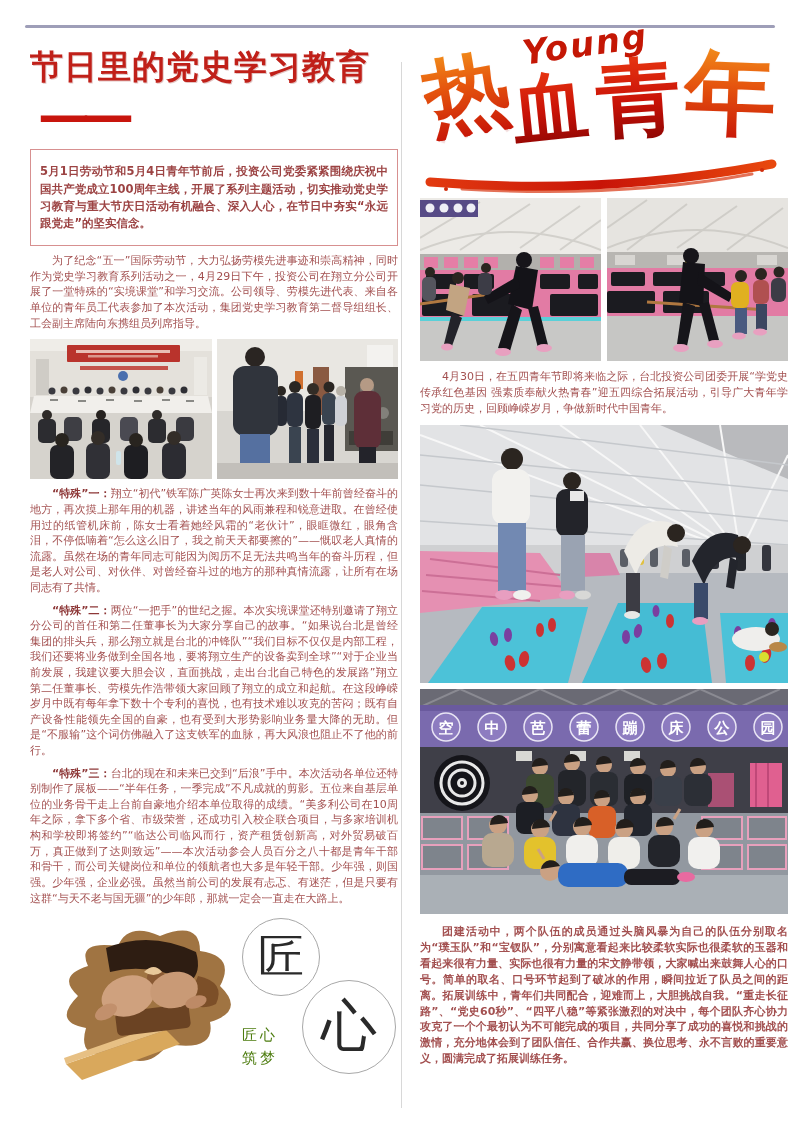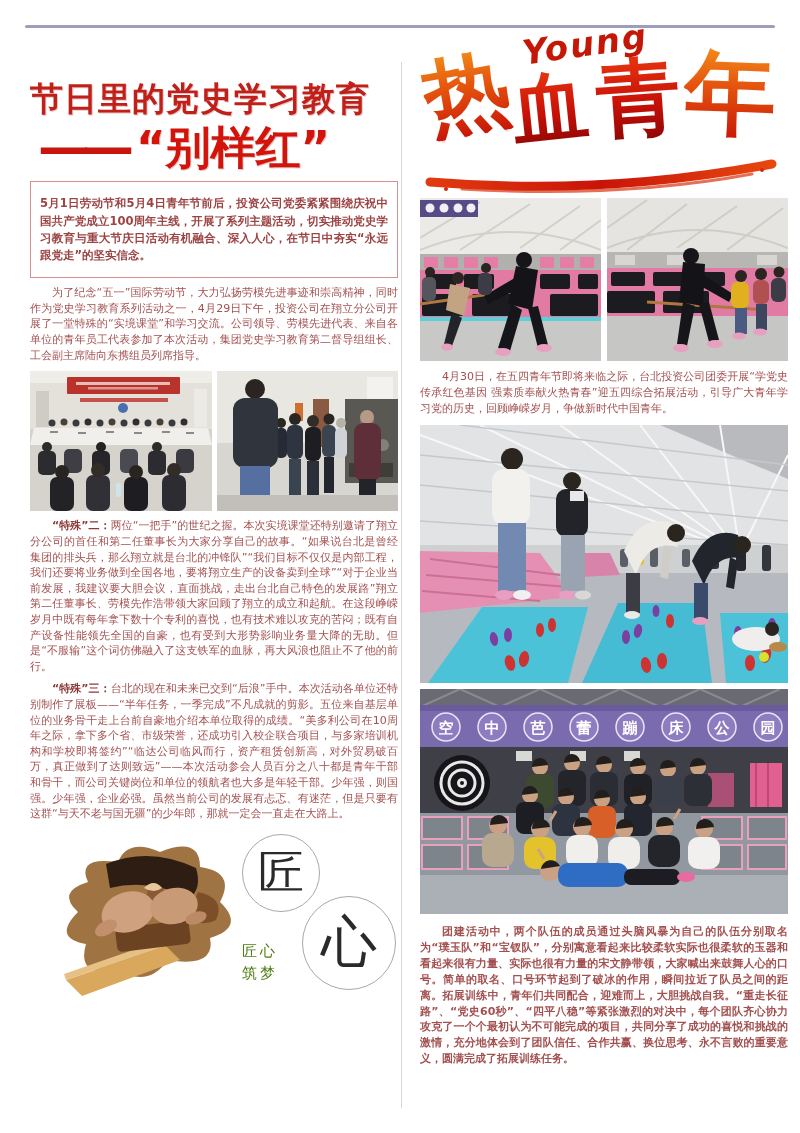--- a/index.html
+++ b/index.html
@@ -4,21 +4,21 @@
 <style>
   html,body{margin:0;padding:0;}
   body{
     width:800px;height:1133px;position:relative;background:#ffffff;
     font-family:"DejaVu Sans","Liberation Sans",sans-serif;overflow:hidden;
   }
   .toprule{position:absolute;left:25px;top:25px;width:750px;height:3px;background:#9e9eb8;border-radius:2px;}
   .divider{position:absolute;left:401px;top:62px;width:1px;height:1046px;background:#d8d8d8;}
 
   
-  .lcol{position:absolute;left:30px;top:46px;width:368px;margin-top:32px;}
+  .lcol{position:absolute;left:30px;top:46px;width:368px;}
   .headline{margin:0;font-size:33px;line-height:1.25;font-weight:bold;color:#c02019;letter-spacing:1px;
             text-shadow:1px 1px 0 rgba(140,20,15,.25);}
   .h2row{display:flex;align-items:center;margin:2px 0 8px 8px;}
   .h2dash{font-weight:bold;font-size:52px;line-height:1;color:#c8150d;letter-spacing:-8px;margin-right:10px;}
   .h2text{font-weight:bold;font-size:45px;line-height:1.1;color:#d2140b;text-shadow:1px 1px 0 rgba(150,10,5,.25);}
   .introbox{border:1px solid #d79090;padding:13px 9px;margin:4px 0 6px 0;
             font-size:11.5px;font-weight:bold;line-height:1.5;color:#9c4343;text-align:justify;}
   .para{font-size:11px;line-height:1.42;color:#a35050;text-align:justify;text-indent:2em;margin:7px 0;}
   .para .lead{font-weight:bold;color:#8d3737;}
   .photo-row{display:flex;gap:5px;margin:8px 0 6px 0;}
@@ -54,21 +54,20 @@
 </head>
 <body>
 
 <div class="toprule"></div>
 <div class="divider"></div>
 
 <div class="lcol">
   <h1 class="headline">节日里的党史学习教育</h1>
   <div class="h2row">
     <span class="h2dash">——</span>
-    <span class="h2text">“别样红”</span>
   </div>
 
   <div class="introbox">5月1日劳动节和5月4日青年节前后，投资公司党委紧紧围绕庆祝中国共产党成立100周年主线，开展了系列主题活动，切实推动党史学习教育与重大节庆日活动有机融合、深入人心，在节日中夯实“永远跟党走”的坚实信念。</div>
 
   <p class="para">为了纪念“五一”国际劳动节，大力弘扬劳模先进事迹和崇高精神，同时作为党史学习教育系列活动之一，4月29日下午，投资公司在翔立分公司开展了一堂特殊的“实境课堂”和学习交流。公司领导、劳模先进代表、来自各单位的青年员工代表参加了本次活动，集团党史学习教育第二督导组组长、工会副主席陆向东携组员列席指导。</p>
 
   <div class="photo-row">
 
     <svg width="182" height="140" viewBox="0 0 182 140">
       <rect width="182" height="140" fill="#d6d3cd"></rect>
@@ -162,20 +161,21 @@
       </g>
       <g>
         <circle cx="150" cy="46" r="7" fill="#b59a85"></circle>
         <rect x="137" y="52" width="27" height="58" rx="9" fill="#5e2f38"></rect>
         <rect x="142" y="108" width="17" height="32" fill="#23232a"></rect>
       </g>
       <rect y="124" width="181" height="16" fill="#c2bfba"></rect>
     </svg>
   </div>
 
+  <p class="para"><span class="lead">“特殊”一：</span><span>翔立“初代”铁军陈广英陈女士再次来到数十年前曾经奋斗的地方，再次摸上那年用的机器，讲述当年的风雨兼程和锐意进取。在曾经使用过的纸管机床前，陈女士看着她经风霜的“老伙计”，眼眶微红，眼角含泪，不停低喃着“怎么这么旧了，我之前天天都要擦的”——慨叹老人真情的流露。虽然在场的青年同志可能因为阅历不足无法共鸣当年的奋斗历程，但是老人对公司、对伙伴、对曾经奋斗过的地方的那种真情流露，让所有在场同志有了共情。</span></p>
   <p class="para"><span class="lead">“特殊”二：</span><span>两位“一把手”的世纪之握。本次实境课堂还特别邀请了翔立分公司的首任和第二任董事长为大家分享自己的故事。“如果说台北是曾经集团的排头兵，那么翔立就是台北的冲锋队”“我们目标不仅仅是内部工程，我们还要将业务做到全国各地，要将翔立生产的设备卖到全球”“对于企业当前发展，我建议要大胆会议，直面挑战，走出台北自己特色的发展路”翔立第二任董事长、劳模先作浩带领大家回顾了翔立的成立和起航。在这段峥嵘岁月中既有每年拿下数十个专利的喜悦，也有技术难以攻克的苦闷；既有自产设备性能领先全国的自豪，也有受到大形势影响业务量大降的无助。但是“不服输”这个词仿佛融入了这支铁军的血脉，再大风浪也阻止不了他的前行。</span></p>
   <p class="para"><span class="lead">“特殊”三：</span><span>台北的现在和未来已交到“后浪”手中。本次活动各单位还特别制作了展板——“半年任务，一季完成”不凡成就的剪影。五位来自基层单位的业务骨干走上台前自豪地介绍本单位取得的成绩。“美多利公司在10周年之际，拿下多个省、市级荣誉，还成功引入校企联合项目，与多家培训机构和学校即将签约”“临达公司临风而行，资产租赁创新高，对外贸易破百万，真正做到了达则致远”——本次活动参会人员百分之八十都是青年干部和骨干，而公司关键岗位和单位的领航者也大多是年轻干部。少年强，则国强。少年强，企业必强。虽然当前公司的发展有忐忑、有迷茫，但是只要有这群“与天不老与国无疆”的少年郎，那就一定会一直走在大路上。</span></p>
 
   <div class="craft">
     <svg width="210" height="170" viewBox="0 0 210 170">
       <path d="M30,80 Q8,60 40,50 Q28,24 70,30 Q80,6 112,20 Q152,4 152,35 Q188,40 172,70 Q198,95 162,106 Q168,136 120,128 Q100,156 70,138 Q28,146 38,112 Q4,106 30,80 Z" fill="#a07442"></path>
       <path d="M58,32 Q102,14 148,36 Q154,56 142,66 Q100,46 62,56 Z" fill="#2e1d12"></path>
       <path d="M150,60 Q178,66 168,88 Q150,96 140,84 Z" fill="#7c4f28"></path>
       <polygon points="18,148 118,114 132,128 34,164" fill="#d9a85c"></polygon>
       <polygon points="18,148 118,114 114,108 16,142" fill="#e7c084"></polygon>

